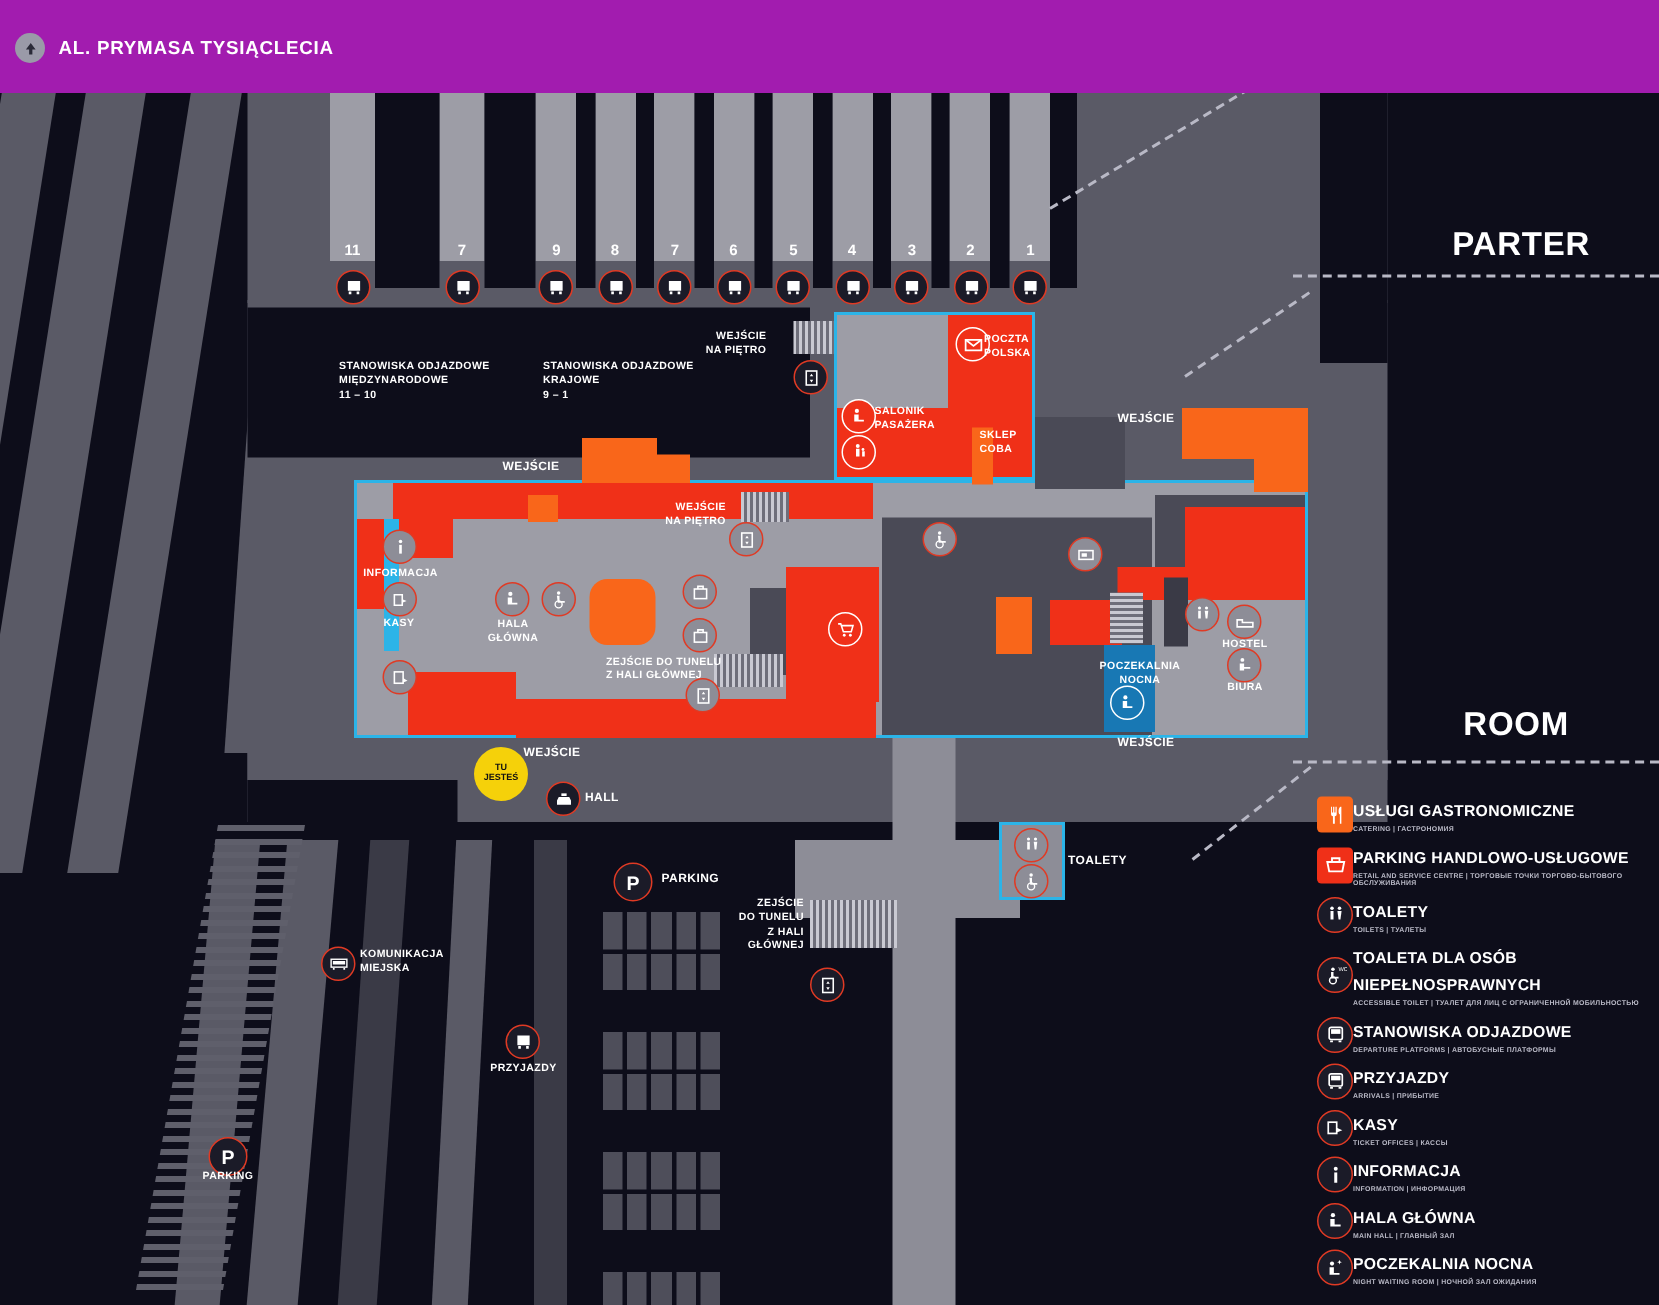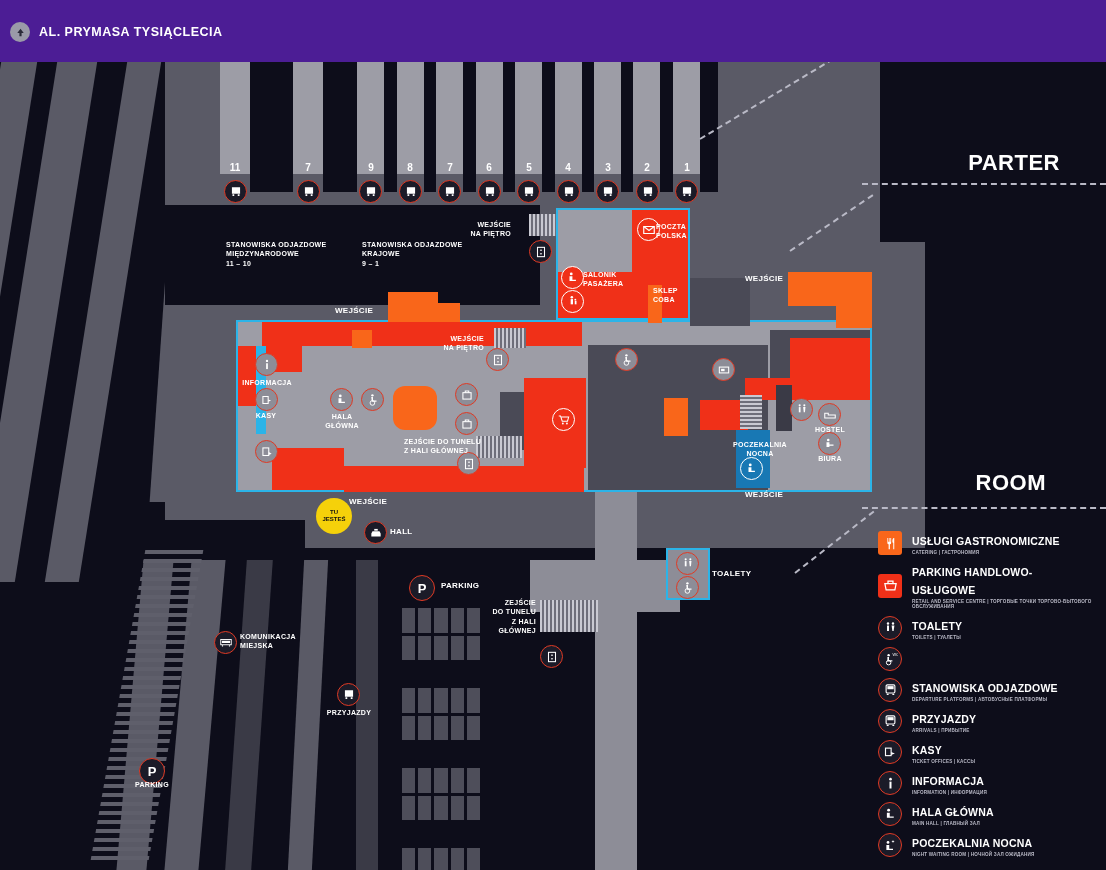--- a/index.html
+++ b/index.html
@@ -5,21 +5,21 @@
   * { margin:0; padding:0; box-sizing:border-box; }
   body {
     width:1106px; height:870px;
     background:#0d0d1a;
     font-family:"Liberation Sans", sans-serif;
     overflow:hidden; position:relative;
   }
   #stage { position:absolute; inset:0; }
 
   
-  .topbar { position:absolute; left:0; top:0; width:1106px; height:62px; background:#4c1d95; z-index:40; }
+  .topbar { position:absolute; left:0; top:0; width:1106px; height:62px; background:#a21caf; z-index:40; }
   .street { position:absolute; left:10px; top:22px; display:flex; align-items:center; gap:9px; }
   .street-badge {
     width:20px; height:20px; border-radius:50%;
     background:#9a9aa8; display:flex; align-items:center; justify-content:center;
   }
   .street-name { color:#fff; font-size:12.5px; font-weight:bold; letter-spacing:.5px; }
 
   
   .floor-label { position:absolute; color:#fff; font-weight:bold; letter-spacing:.5px; z-index:35; }
   .fl-pietro { right:44px; top:15px; font-size:22px; }
@@ -87,21 +87,21 @@
   .pgrid { position:absolute; display:grid; gap:3px; z-index:10; }
   .pgrid i { background:#4e4e5a; display:block; }
 
   
   .rail { position:absolute; z-index:8;
     background:repeating-linear-gradient(0deg,#5f5f6b 0 4px,transparent 4px 9px);
   }
 
   
   .legend { position:absolute; right:12px; bottom:6px; width:216px; z-index:40; }
-  .lg-row { display:flex; align-items:center; gap:10px; margin-bottom:7px; }
+  .lg-row { display:flex; align-items:center; margin-bottom:7px; }
   .lg-ico {
     width:24px; height:24px; flex:none; display:flex;
     align-items:center; justify-content:center;
   }
   .lg-ico.sq { border-radius:3px; }
   .lg-ico.circ { border-radius:50%; border:1.6px solid #e03a24; background:#1b1b28; }
   .lg-ico svg { width:15px; height:15px; fill:#fff; }
   .lg-title { color:#fff; font-size:10.5px; font-weight:bold; letter-spacing:.2px; line-height:1.15; }
   .lg-sub { color:#b9b9c6; font-size:4.6px; font-weight:bold; letter-spacing:.2px; margin-top:1px; }
 </style>
@@ -625,20 +625,24 @@
 
     <div class="lg-row">
       <span class="lg-ico circ">
         <svg viewBox="0 0 24 24">
             <circle cx="9" cy="5" r="1.9"></circle>
             <path d="M7 8h2.6v5H15v2H7z"></path>
             <circle cx="9" cy="17" r="3.6" fill="none" stroke="#fff" stroke-width="1.6"></circle>
             <text x="15" y="7" font-size="6" fill="#fff">WC</text>
           </svg>
       </span>
+      <span>
+        <span class="lg-title">TOALETA DLA OSÓB NIEPEŁNOSPRAWNYCH</span>
+        <span class="lg-sub" style="display:block;">ACCESSIBLE TOILET | ТУАЛЕТ ДЛЯ ЛИЦ С ОГРАНИЧЕННОЙ МОБИЛЬНОСТЬЮ</span>
+      </span>
     </div>
 
     <div class="lg-row">
       <span class="lg-ico circ">
         <svg viewBox="0 0 24 24">
             <rect x="5" y="3" width="14" height="13" rx="2" fill="none" stroke="#fff" stroke-width="1.8"></rect>
             <rect x="7" y="5" width="10" height="5" fill="#fff"></rect>
             <path d="M6 17h3v2H6z M15 17h3v2h-3z"></path>
           </svg>
       </span>

